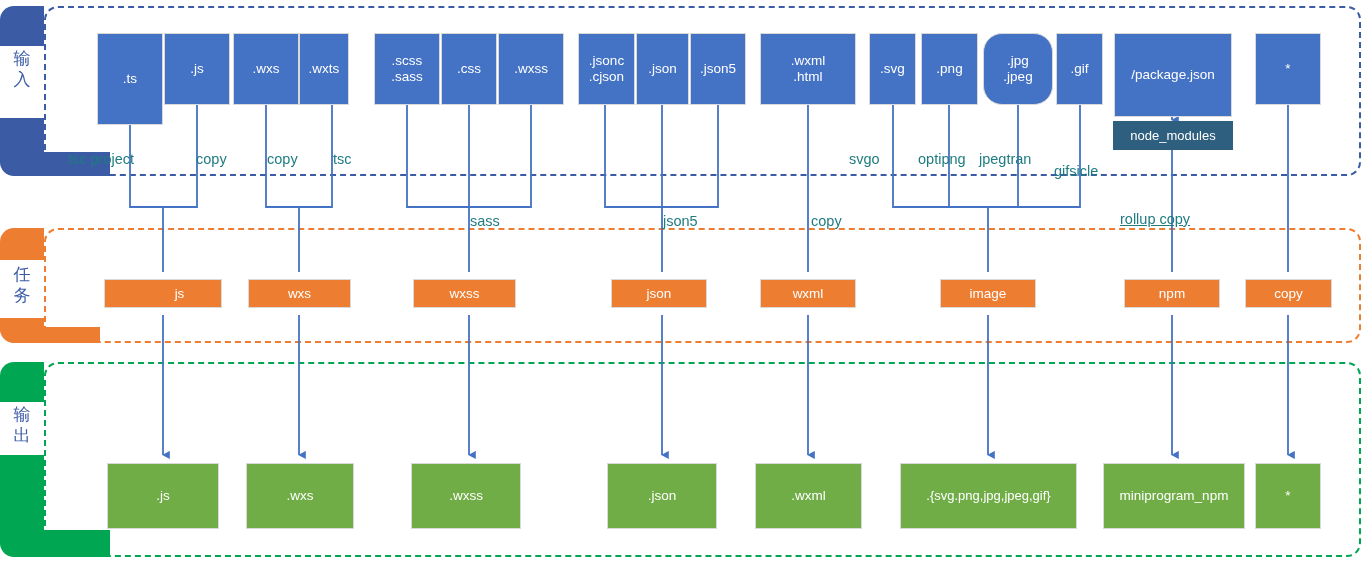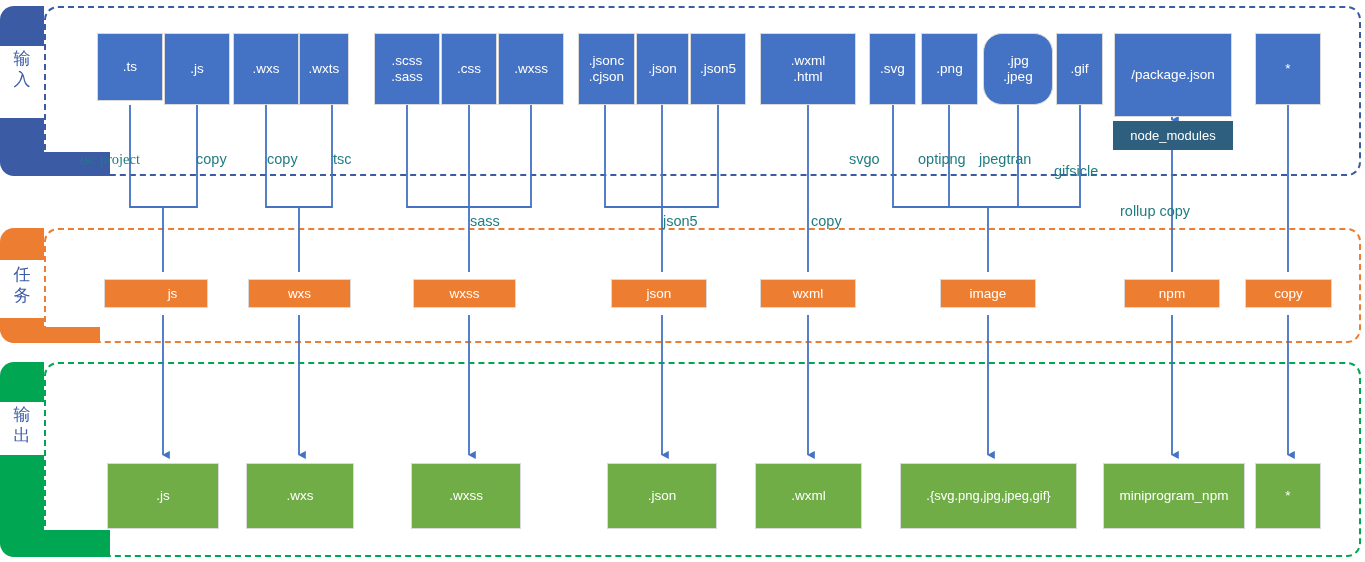--- a/index.html
+++ b/index.html
@@ -101,21 +101,21 @@
 
       <path d="M1172,105 L1172,120" marker-end="url(#arr)"></path>
       <path d="M1172,150 L1172,272"></path>
       <path d="M1172,315 L1172,455" marker-end="url(#arr)"></path>
 
       <path d="M1288,105 L1288,272"></path>
       <path d="M1288,315 L1288,455" marker-end="url(#arr)"></path>
     </g>
   </svg>
 
-  <div class="node n-in" style="left:97px; top:33px; width:66px; height:68px;">.ts</div>
+  <div class="node n-in" style="left:97px; top:33px; width:66px; height:92px;">.ts</div>
   <div class="node n-in" style="left:164px; top:33px; width:66px; height:72px;">.js</div>
   <div class="node n-in" style="left:233px; top:33px; width:66px; height:72px;">.wxs</div>
   <div class="node n-in" style="left:299px; top:33px; width:50px; height:72px;">.wxts</div>
   <div class="node n-in" style="left:374px; top:33px; width:66px; height:72px;">.scss
 .sass</div>
   <div class="node n-in" style="left:441px; top:33px; width:56px; height:72px;">.css</div>
   <div class="node n-in" style="left:498px; top:33px; width:66px; height:72px;">.wxss</div>
   <div class="node n-in" style="left:578px; top:33px; width:57px; height:72px;">.jsonc
 .cjson</div>
   <div class="node n-in" style="left:636px; top:33px; width:53px; height:72px;">.json</div>
@@ -125,34 +125,34 @@
   <div class="node n-in" style="left:869px; top:33px; width:47px; height:72px;">.svg</div>
   <div class="node n-in" style="left:921px; top:33px; width:57px; height:72px;">.png</div>
   <div class="node n-in" style="left:983px; top:33px; width:70px; height:72px;border-radius:19px;">.jpg
 .jpeg</div>
   <div class="node n-in" style="left:1056px; top:33px; width:47px; height:72px;">.gif</div>
   <div class="node n-in" style="left:1114px; top:33px; width:118px; height:84px;">/package.json</div>
   <div class="node n-in" style="left:1255px; top:33px; width:66px; height:72px;">*</div>
 
   <div class="node n-dark" style="left:1113px; top:121px; width:120px; height:29px;">node_modules</div>
 
-  <div class="elabel" style="left:80px; top:151px;font-family:Liberation Serif, serif;">tsc project</div>
+  <div class="elabel" style="left:68px; top:151px;">tsc project</div>
   <div class="elabel" style="left:196px; top:151px;">copy</div>
   <div class="elabel" style="left:267px; top:151px;">copy</div>
   <div class="elabel" style="left:333px; top:151px;">tsc</div>
   <div class="elabel" style="left:849px; top:151px;">svgo</div>
   <div class="elabel" style="left:918px; top:151px;">optipng</div>
   <div class="elabel" style="left:979px; top:151px;">jpegtran</div>
   <div class="elabel" style="left:1054px; top:163px;">gifsicle</div>
   <div class="elabel" style="left:470px; top:213px;">sass</div>
   <div class="elabel" style="left:663px; top:213px;text-align:center;">json5</div>
   <div class="elabel" style="left:811px; top:213px;">copy</div>
-  <div class="elabel" style="left:1120px; top:203px;">rollup copy</div>
+  <div class="elabel" style="left:1120px; top:211px;text-decoration:underline;">rollup copy</div>
 
-  <div class="node n-task" style="left:104px; top:279px; width:104px; height:29px;padding-left:36px;">js</div>
+  <div class="node n-task" style="left:104px; top:279px; width:118px; height:29px;padding-left:36px;">js</div>
   <div class="node n-task" style="left:248px; top:279px; width:103px; height:29px;">wxs</div>
   <div class="node n-task" style="left:413px; top:279px; width:103px; height:29px;">wxss</div>
   <div class="node n-task" style="left:611px; top:279px; width:96px; height:29px;">json</div>
   <div class="node n-task" style="left:760px; top:279px; width:96px; height:29px;">wxml</div>
   <div class="node n-task" style="left:940px; top:279px; width:96px; height:29px;">image</div>
   <div class="node n-task" style="left:1124px; top:279px; width:96px; height:29px;">npm</div>
   <div class="node n-task" style="left:1245px; top:279px; width:87px; height:29px;">copy</div>
 
   <div class="node n-out" style="left:107px; top:463px; width:112px; height:66px;">.js</div>
   <div class="node n-out" style="left:246px; top:463px; width:108px; height:66px;">.wxs</div>

